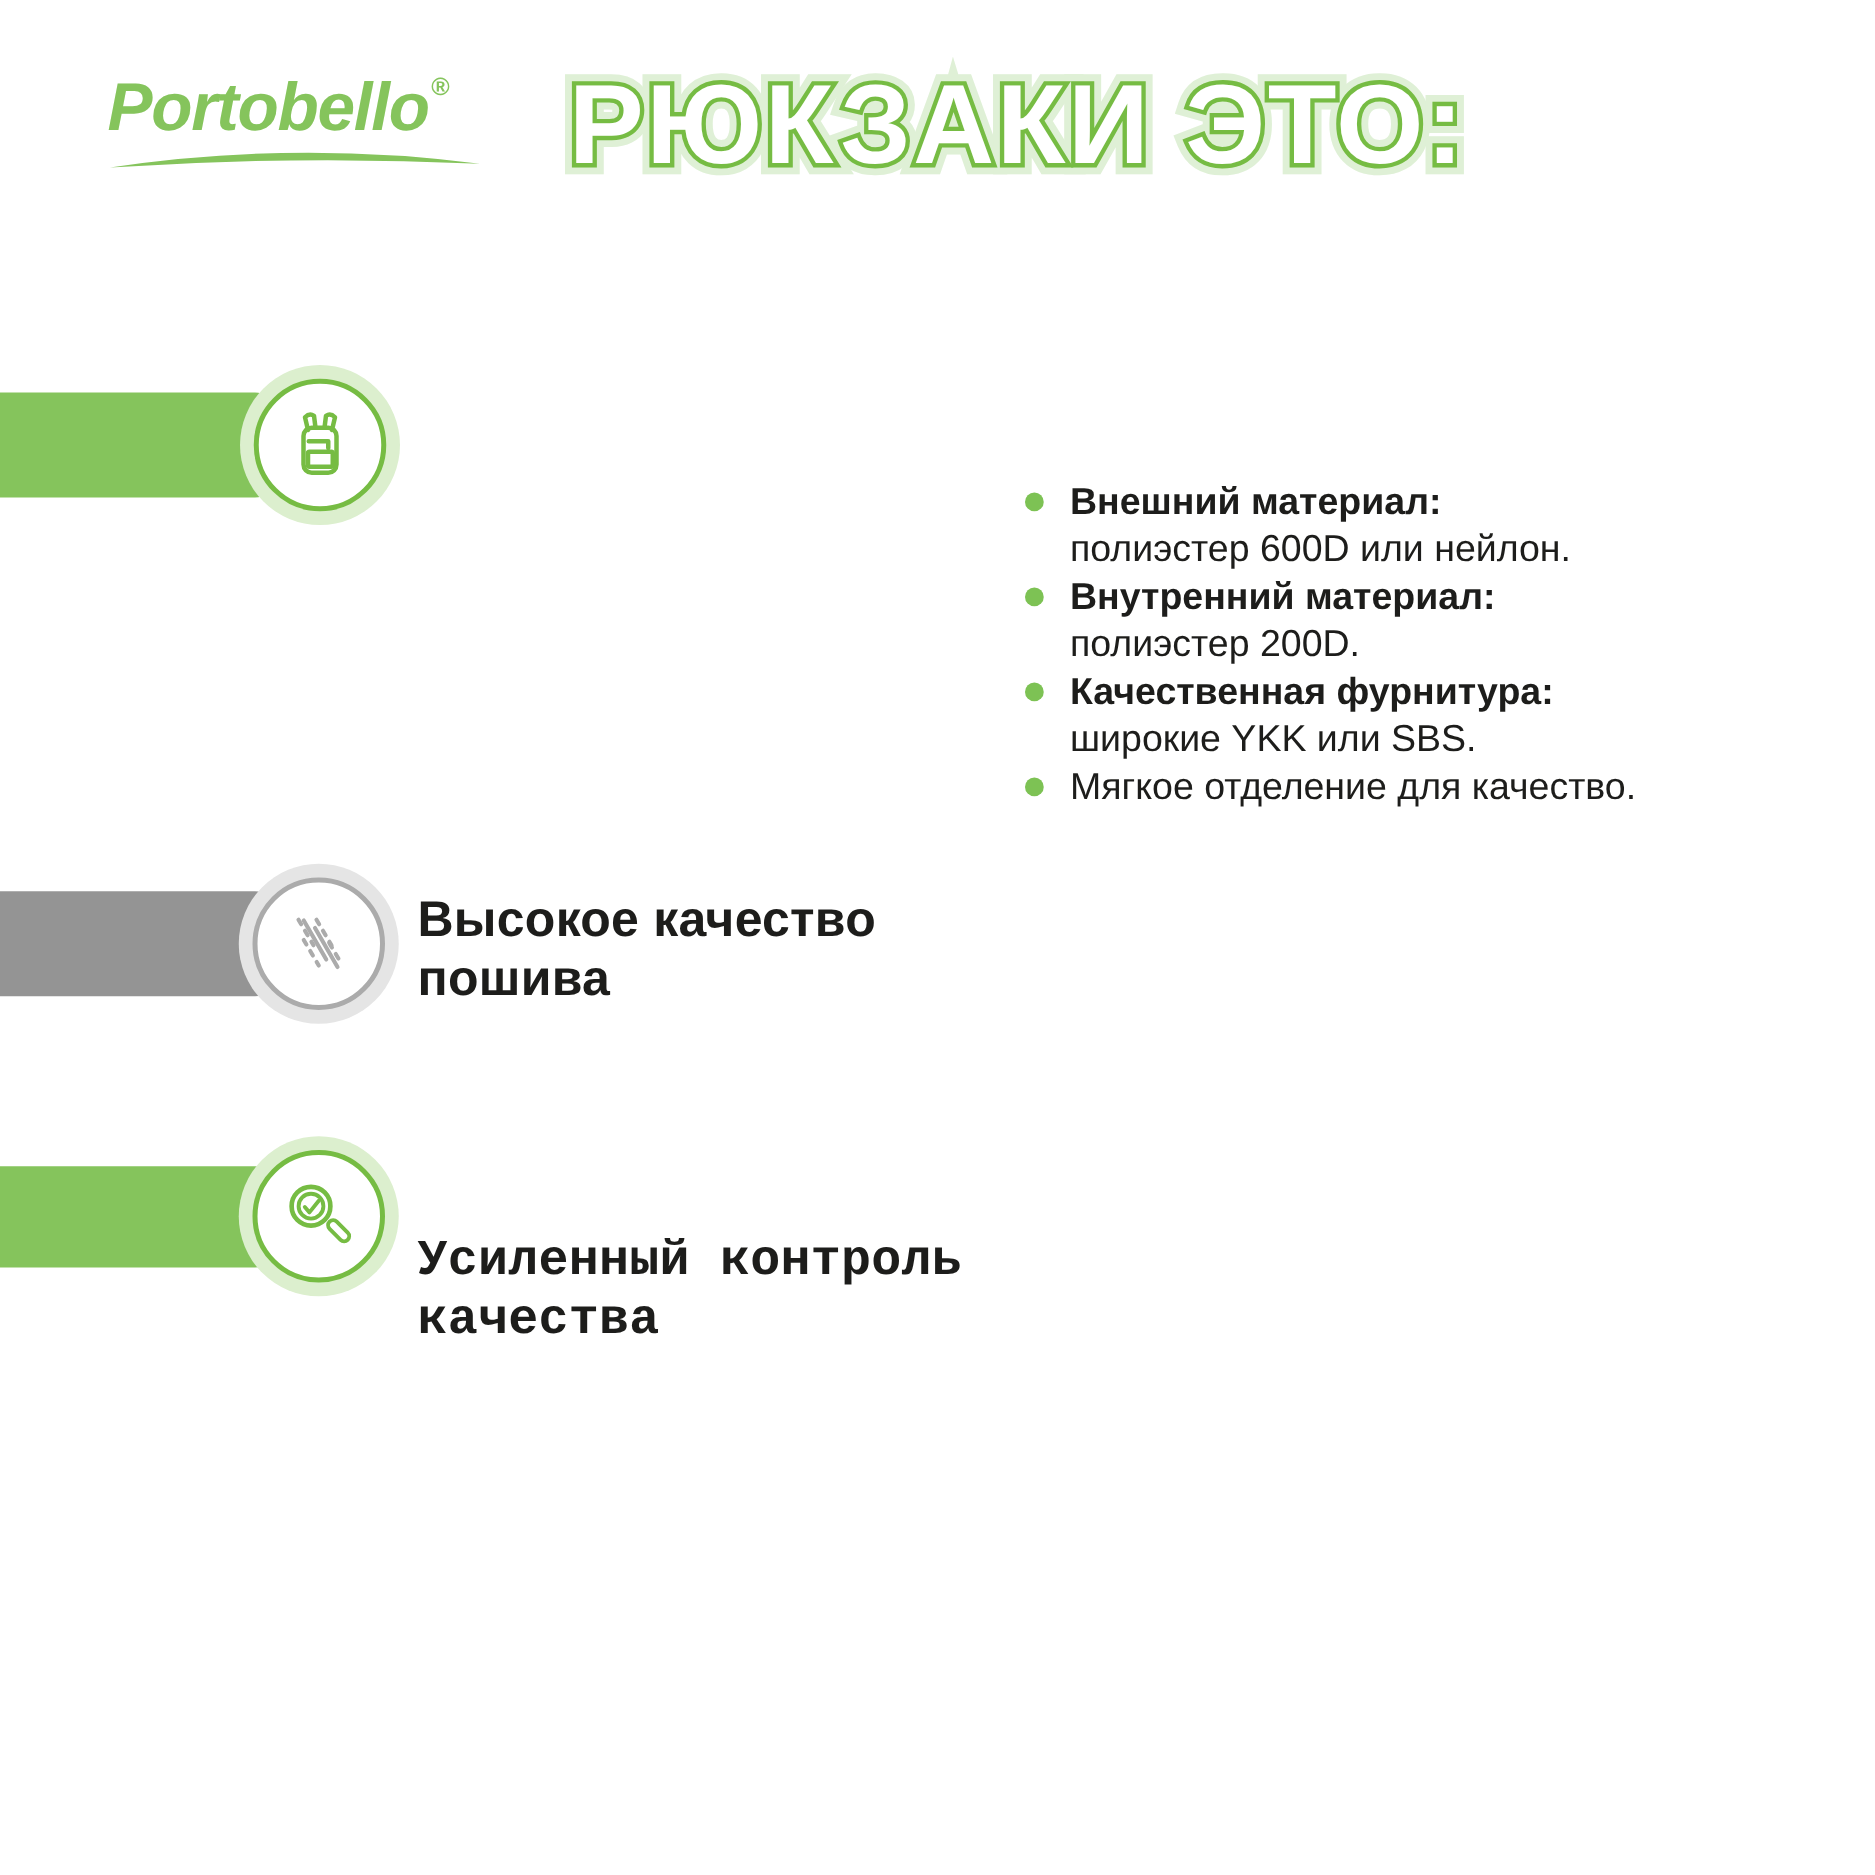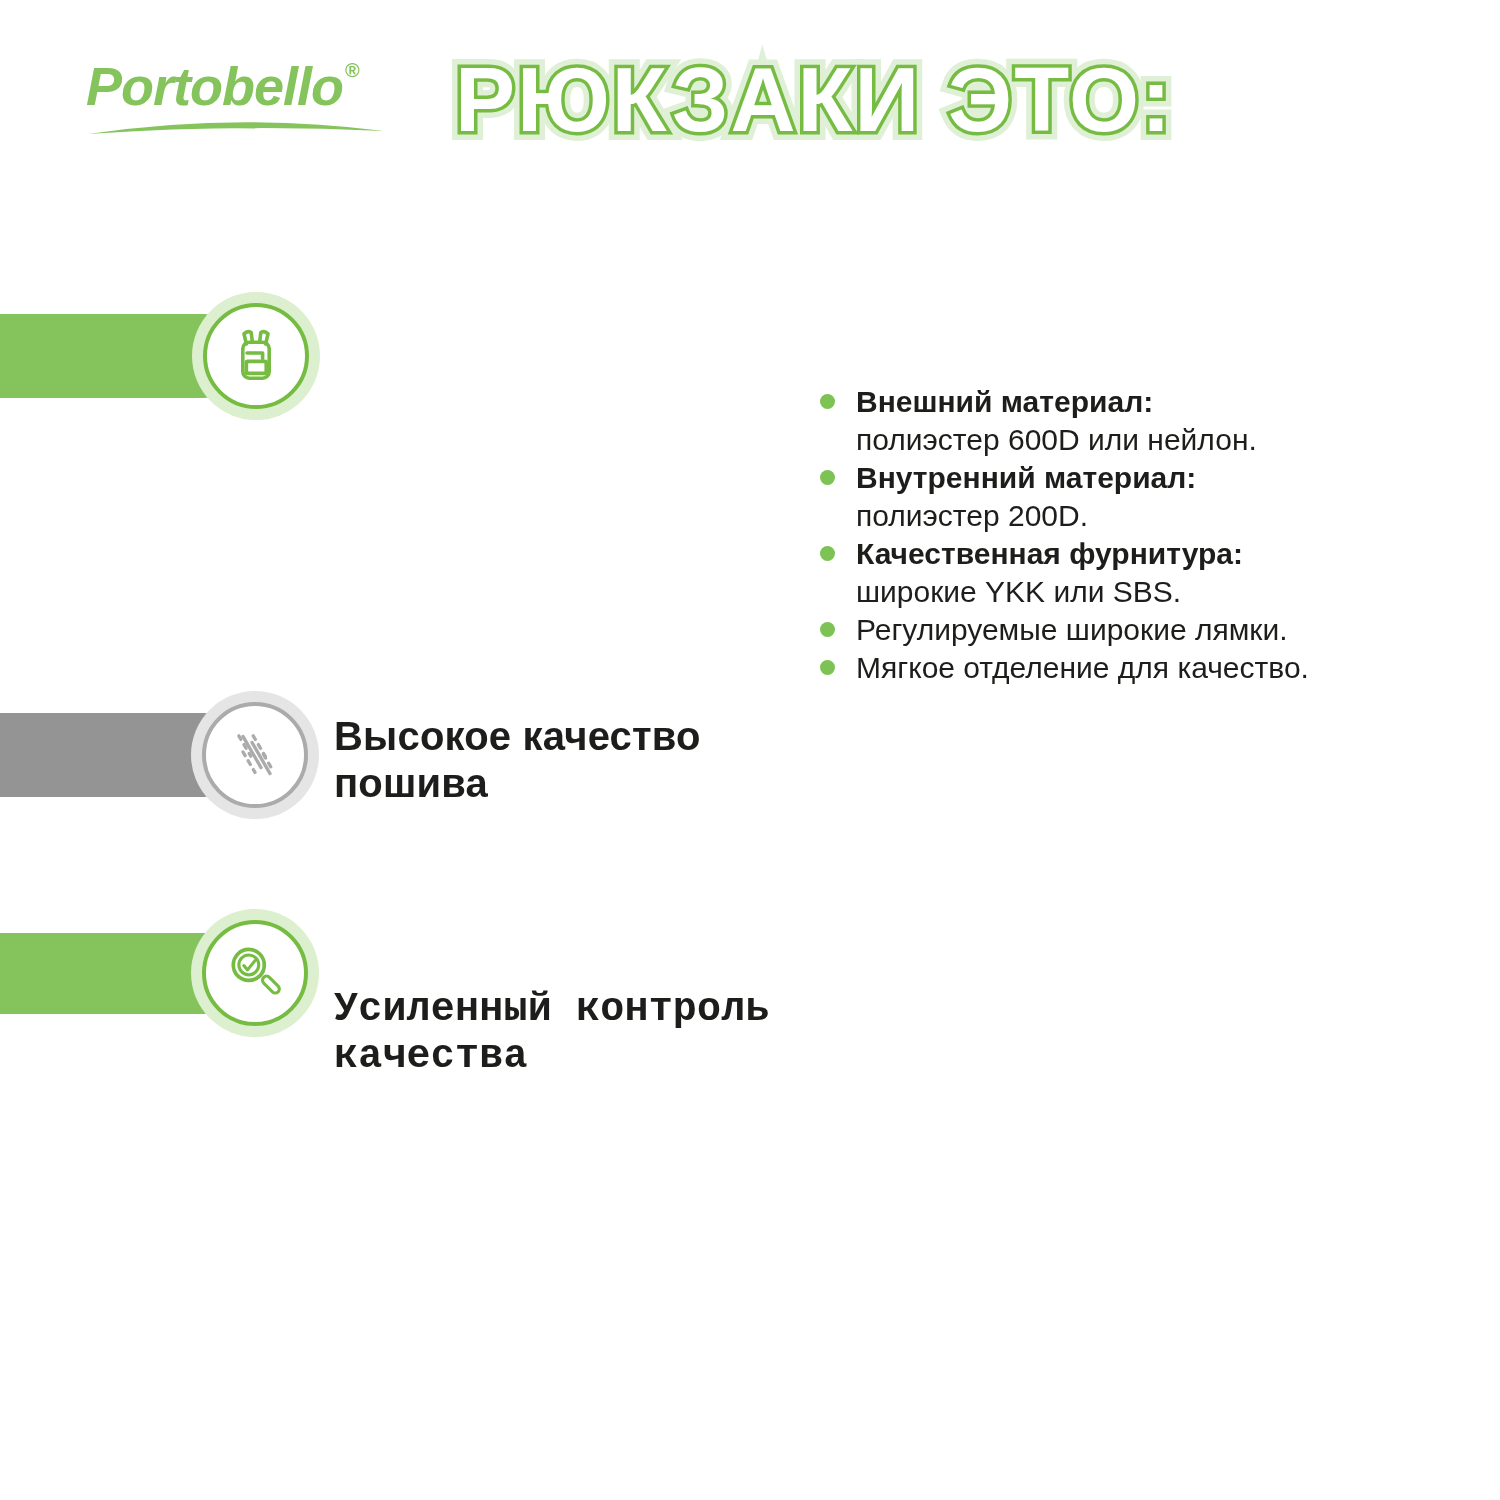--- a/index.html
+++ b/index.html
@@ -112,24 +112,20 @@
         <div class="bl">Внутренний материал:</div>
         <div class="tl">полиэстер 200D.</div>
       </li>
       <li>
         <span class="dot"></span>
         <div class="bl">Качественная фурнитура:</div>
         <div class="tl">широкие YKK или SBS.</div>
       </li>
       <li>
         <span class="dot"></span>
-        <div class="tl">Регулируемые широкие лямки.</div>
-      </li>
-      <li>
-        <span class="dot"></span>
         <div class="tl">Мягкое отделение для качество.</div>
       </li>
     </ul>
 
   <div class="bar gray bar-2"></div>
   <div class="halo gray halo-2"></div>
   <div class="circle gray circle-2">
     <svg width="60" height="60" viewBox="0 0 100 100" fill="none" stroke="currentColor" stroke-width="5.5" stroke-linecap="round">
       <path d="M23 18 L43 52" stroke-dasharray="7 10"></path>
       <path d="M30 19 L60 71"></path>

